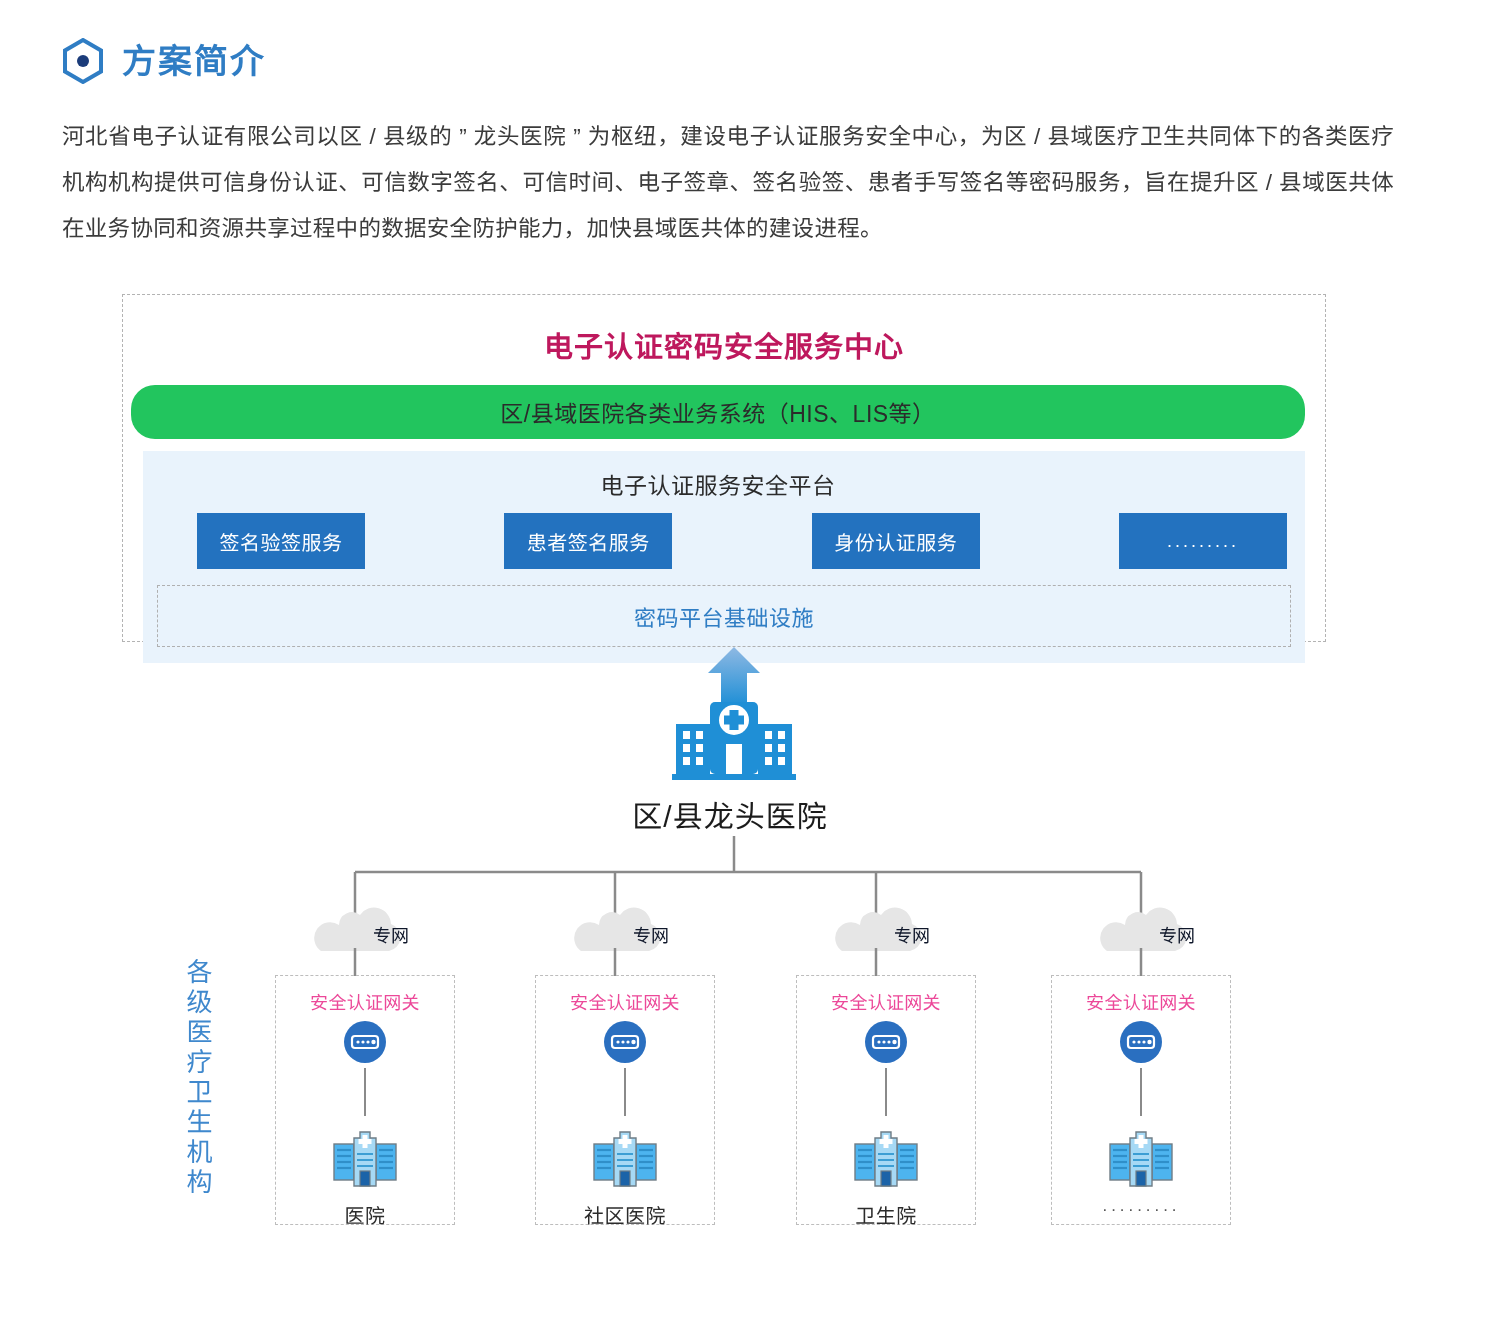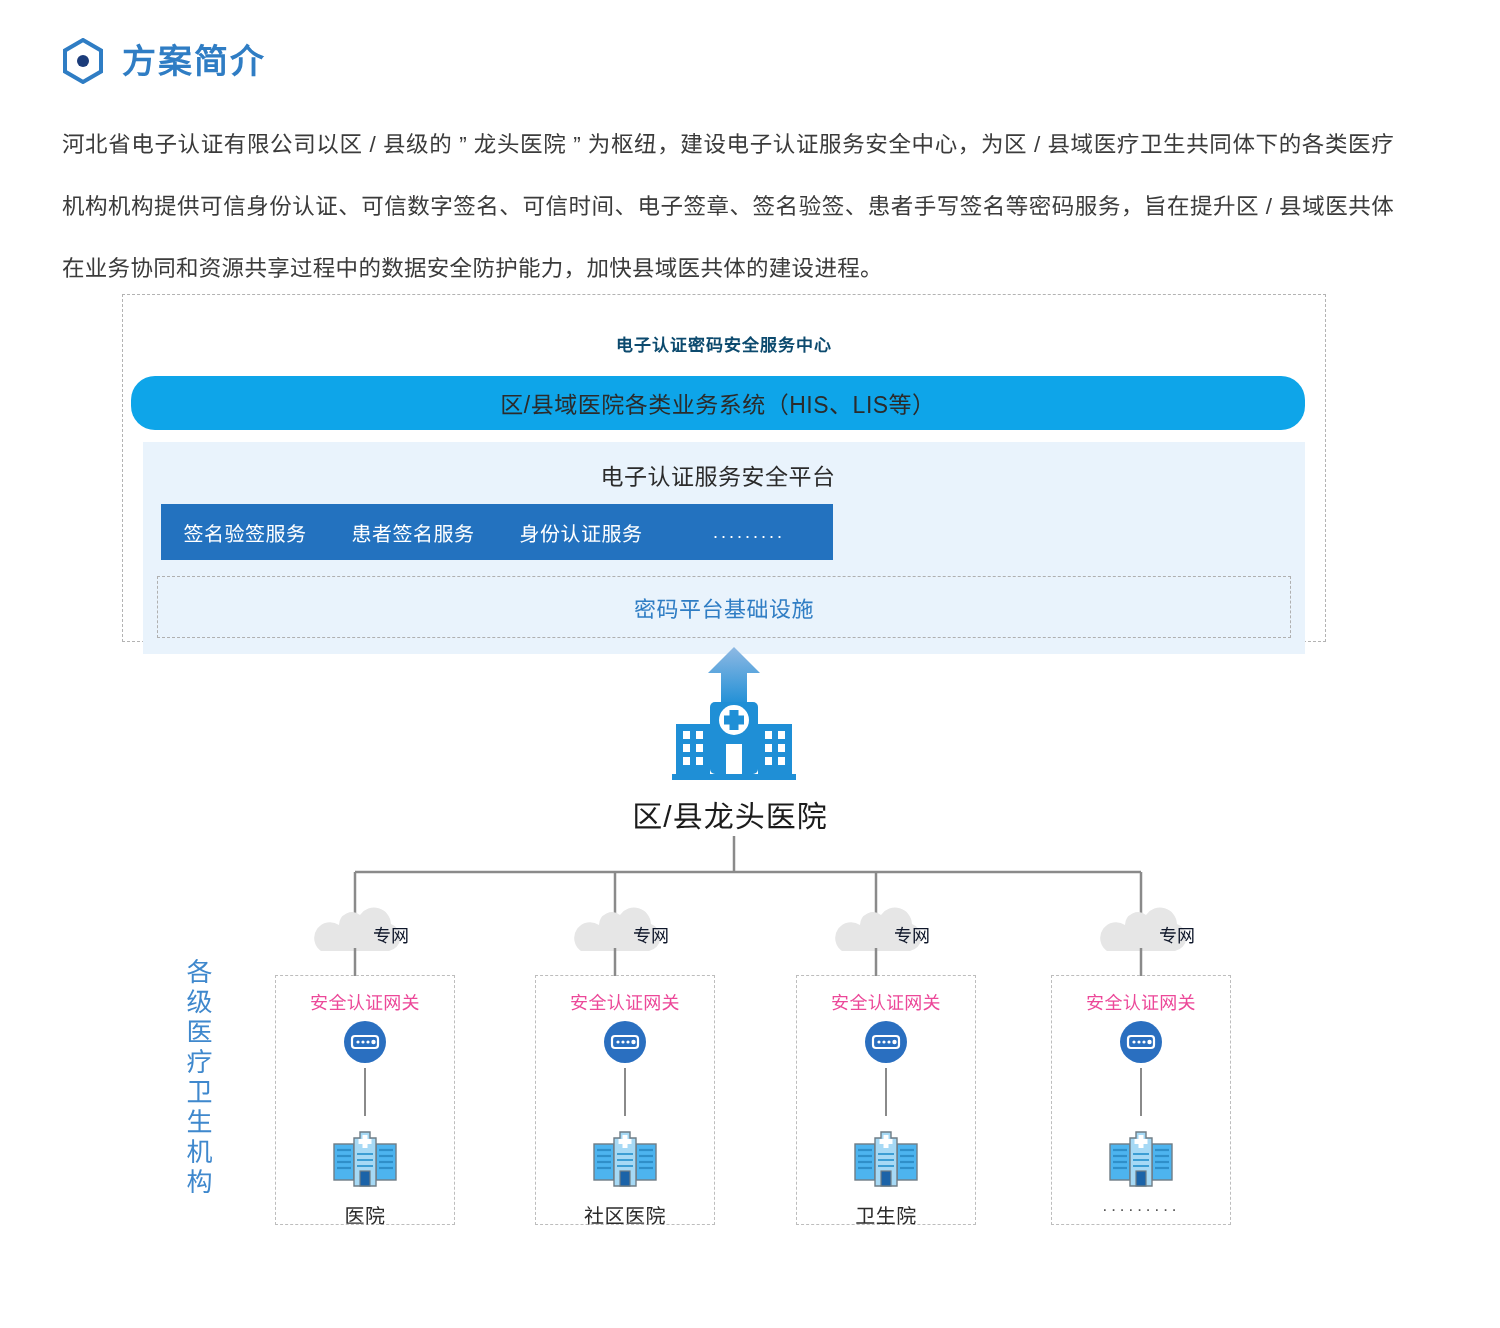--- a/index.html
+++ b/index.html
@@ -35,49 +35,49 @@
     line-height: 1;
   }
 
   
   .intro {
     position: absolute;
     left: 62px;
     top: 114px;
     width: 1332px;
     font-size: 22.5px;
-    line-height: 62px;
+    line-height: 46px;
     color: #3b3b3b;
     text-align: justify;
     letter-spacing: 0.3px;
   }
 
   
   .center-block {
     position: absolute;
     left: 122px;
     top: 294px;
     width: 1204px;
     height: 348px;
     border: 1.5px dashed #b3b3b3;
     box-sizing: border-box;
     background: #ffffff;
   }
   .center-title {
     text-align: center;
-    font-size: 17px;
+    font-size: 29px;
     font-weight: bold;
-    color: #0c4a6e;
+    color: #be185d;
     letter-spacing: 1px;
-    margin-top: 36px;
+    margin-top: 28px;
   }
   .biz-band {
     margin: 20px 20px 0 8px;
     height: 54px;
-    background: #0ea5e9;
+    background: #22c55e;
     display: flex;
     align-items: center;
     justify-content: center;
     font-size: 23px;
     color: #2b2b2b;
     letter-spacing: 0.5px;
     border-radius: 24px;
   }
   .platform-panel {
     margin: 12px 20px 0 20px;
@@ -86,22 +86,23 @@
   }
   .platform-title {
     text-align: center;
     font-size: 23px;
     color: #2b2b2b;
     letter-spacing: 0.5px;
     padding: 4px 12px 12px 0;
   }
   .service-row {
     display: flex;
-    justify-content: flex-start;
+    justify-content: space-between;
     padding: 0 18px;
+    margin-left: 36px;
   }
   .service-box {
     width: 168px;
     height: 56px;
     background: #2372bf;
     color: #ffffff;
     display: flex;
     align-items: center;
     justify-content: center;
     font-size: 20px;

